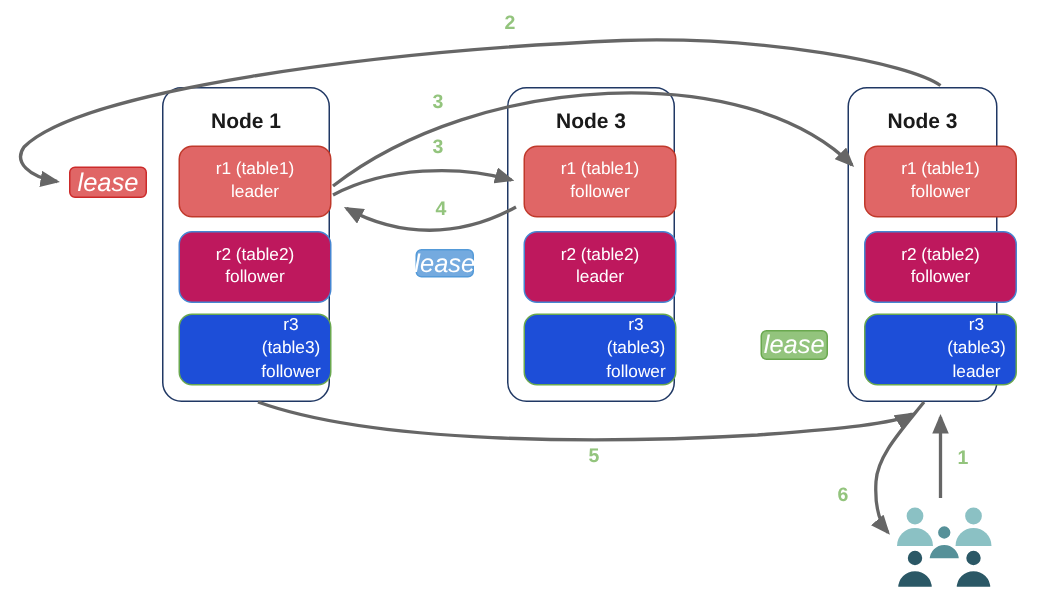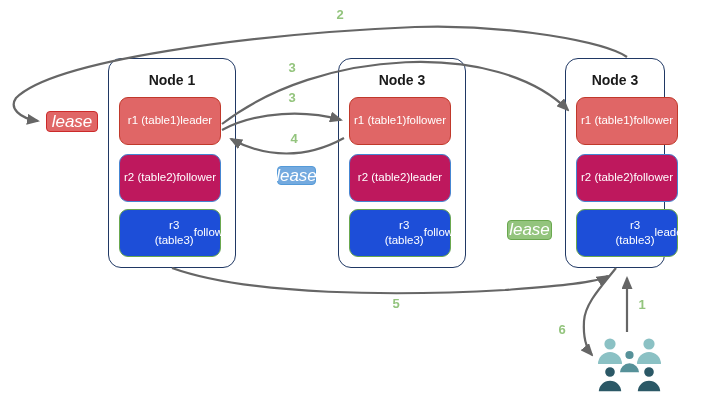--- a/index.html
+++ b/index.html
@@ -6,21 +6,21 @@
   html, body { background: #fff; font-family: "Liberation Sans", sans-serif; }
   .canvas {
     position: relative;
     width: 704px;
     height: 405px;
     background: #ffffff;
     overflow: hidden;
   }
   .node {
     position: absolute;
-    width: 128px;
+    width: 112px;
     height: 210px;
     background: #ffffff;
     border: 1.6px solid #203864;
     border-radius: 13px;
     z-index: 1;
   }
   .node-title {
     margin-top: 13px;
     text-align: center;
     font-weight: bold;
@@ -31,20 +31,21 @@
     position: absolute;
     left: 10px;
     width: 102px;
     height: 48px;
     border-radius: 9px;
     border: 1.6px solid;
     color: #ffffff;
     font-size: 11.5px;
     line-height: 1.32;
     display: flex;
+    flex-direction: column;
     align-items: center;
     justify-content: center;
     text-align: center;
   }
   .rep-pos-0 { top: 38px; }
   .rep-pos-1 { top: 95px; }
   .rep-pos-2 { top: 150px; }
   .rep-red   { background: #e06666; border-color: #c0392b; }
   .rep-blue  { background: #be185d; border-color: #4586d2; }
   .rep-green { background: #1d4ed8; border-color: #6aa84f; padding-left: 48px; }

